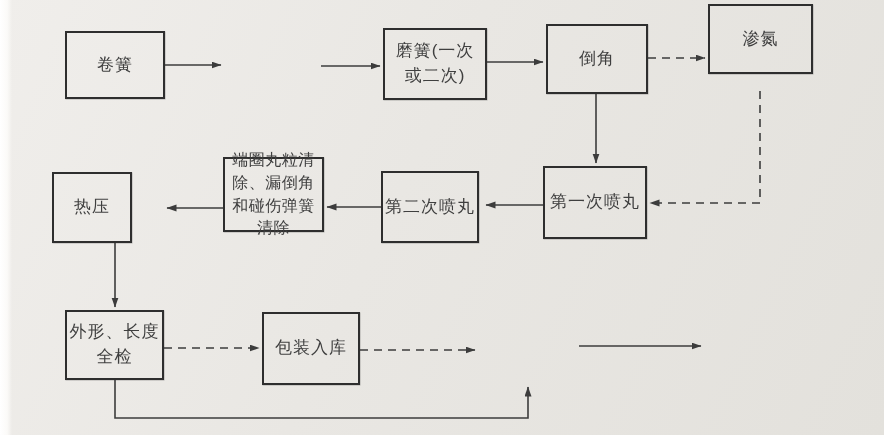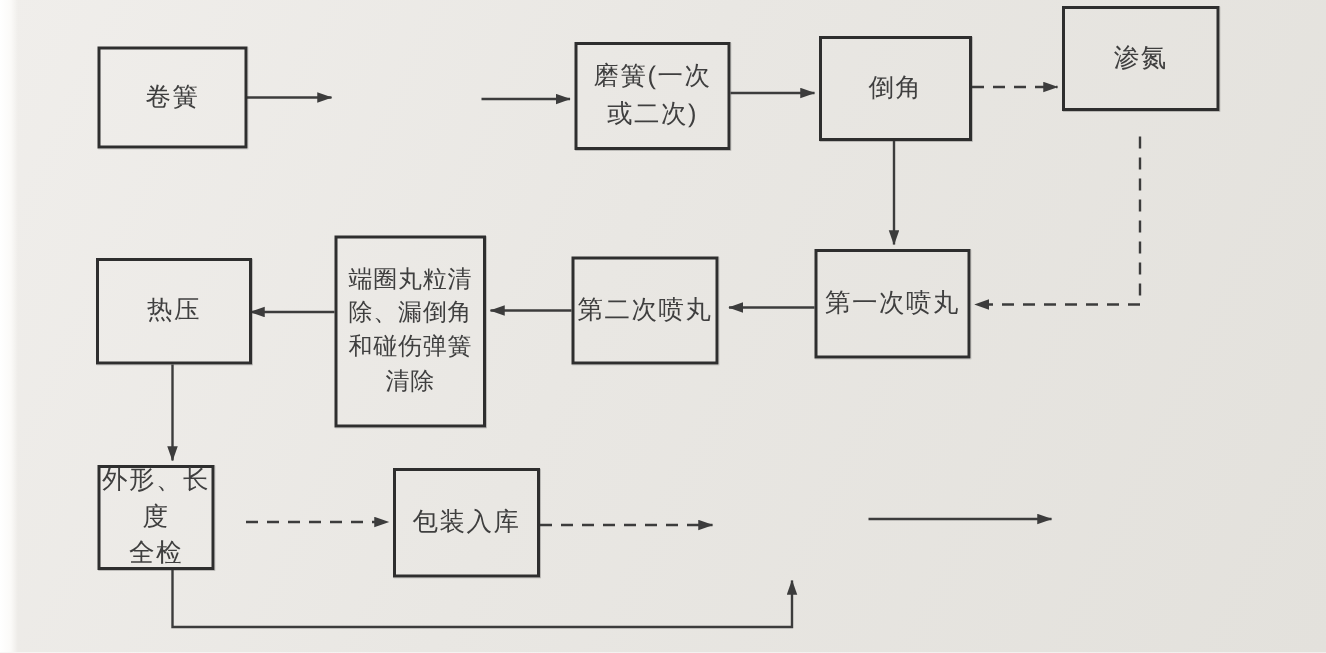--- a/index.html
+++ b/index.html
@@ -89,40 +89,40 @@
   </div>
 
   <div class="box" style="left:546px;top:24px;width:102px;height:70px">
     <span class="box-label">倒角</span>
   </div>
 
   <div class="box" style="left:708px;top:4px;width:105px;height:70px">
     <span class="box-label">渗氮</span>
   </div>
 
-  <div class="box" style="left:64px;top:172px;width:104px;height:71px">
+  <div class="box" style="left:52px;top:172px;width:80px;height:71px">
     <span class="box-label">热压</span>
   </div>
 
-  <div class="box tall" style="left:223px;top:157px;width:101px;height:128px">
+  <div class="box tall" style="left:223px;top:157px;width:101px;height:75px">
     <span class="box-label">端圈丸粒清
 除、漏倒角
 和碰伤弹簧
 清除</span>
   </div>
 
   <div class="box" style="left:381px;top:171px;width:98px;height:72px">
     <span class="box-label">第二次喷丸</span>
   </div>
 
   <div class="box" style="left:543px;top:166px;width:104px;height:73px">
     <span class="box-label">第一次喷丸</span>
   </div>
 
-  <div class="box" style="left:65px;top:310px;width:78px;height:70px">
+  <div class="box" style="left:65px;top:310px;width:99px;height:70px">
     <span class="box-label">外形、长度
 全检</span>
   </div>
 
   <div class="box" style="left:262px;top:312px;width:98px;height:73px">
     <span class="box-label">包装入库</span>
   </div>
 
 
 

